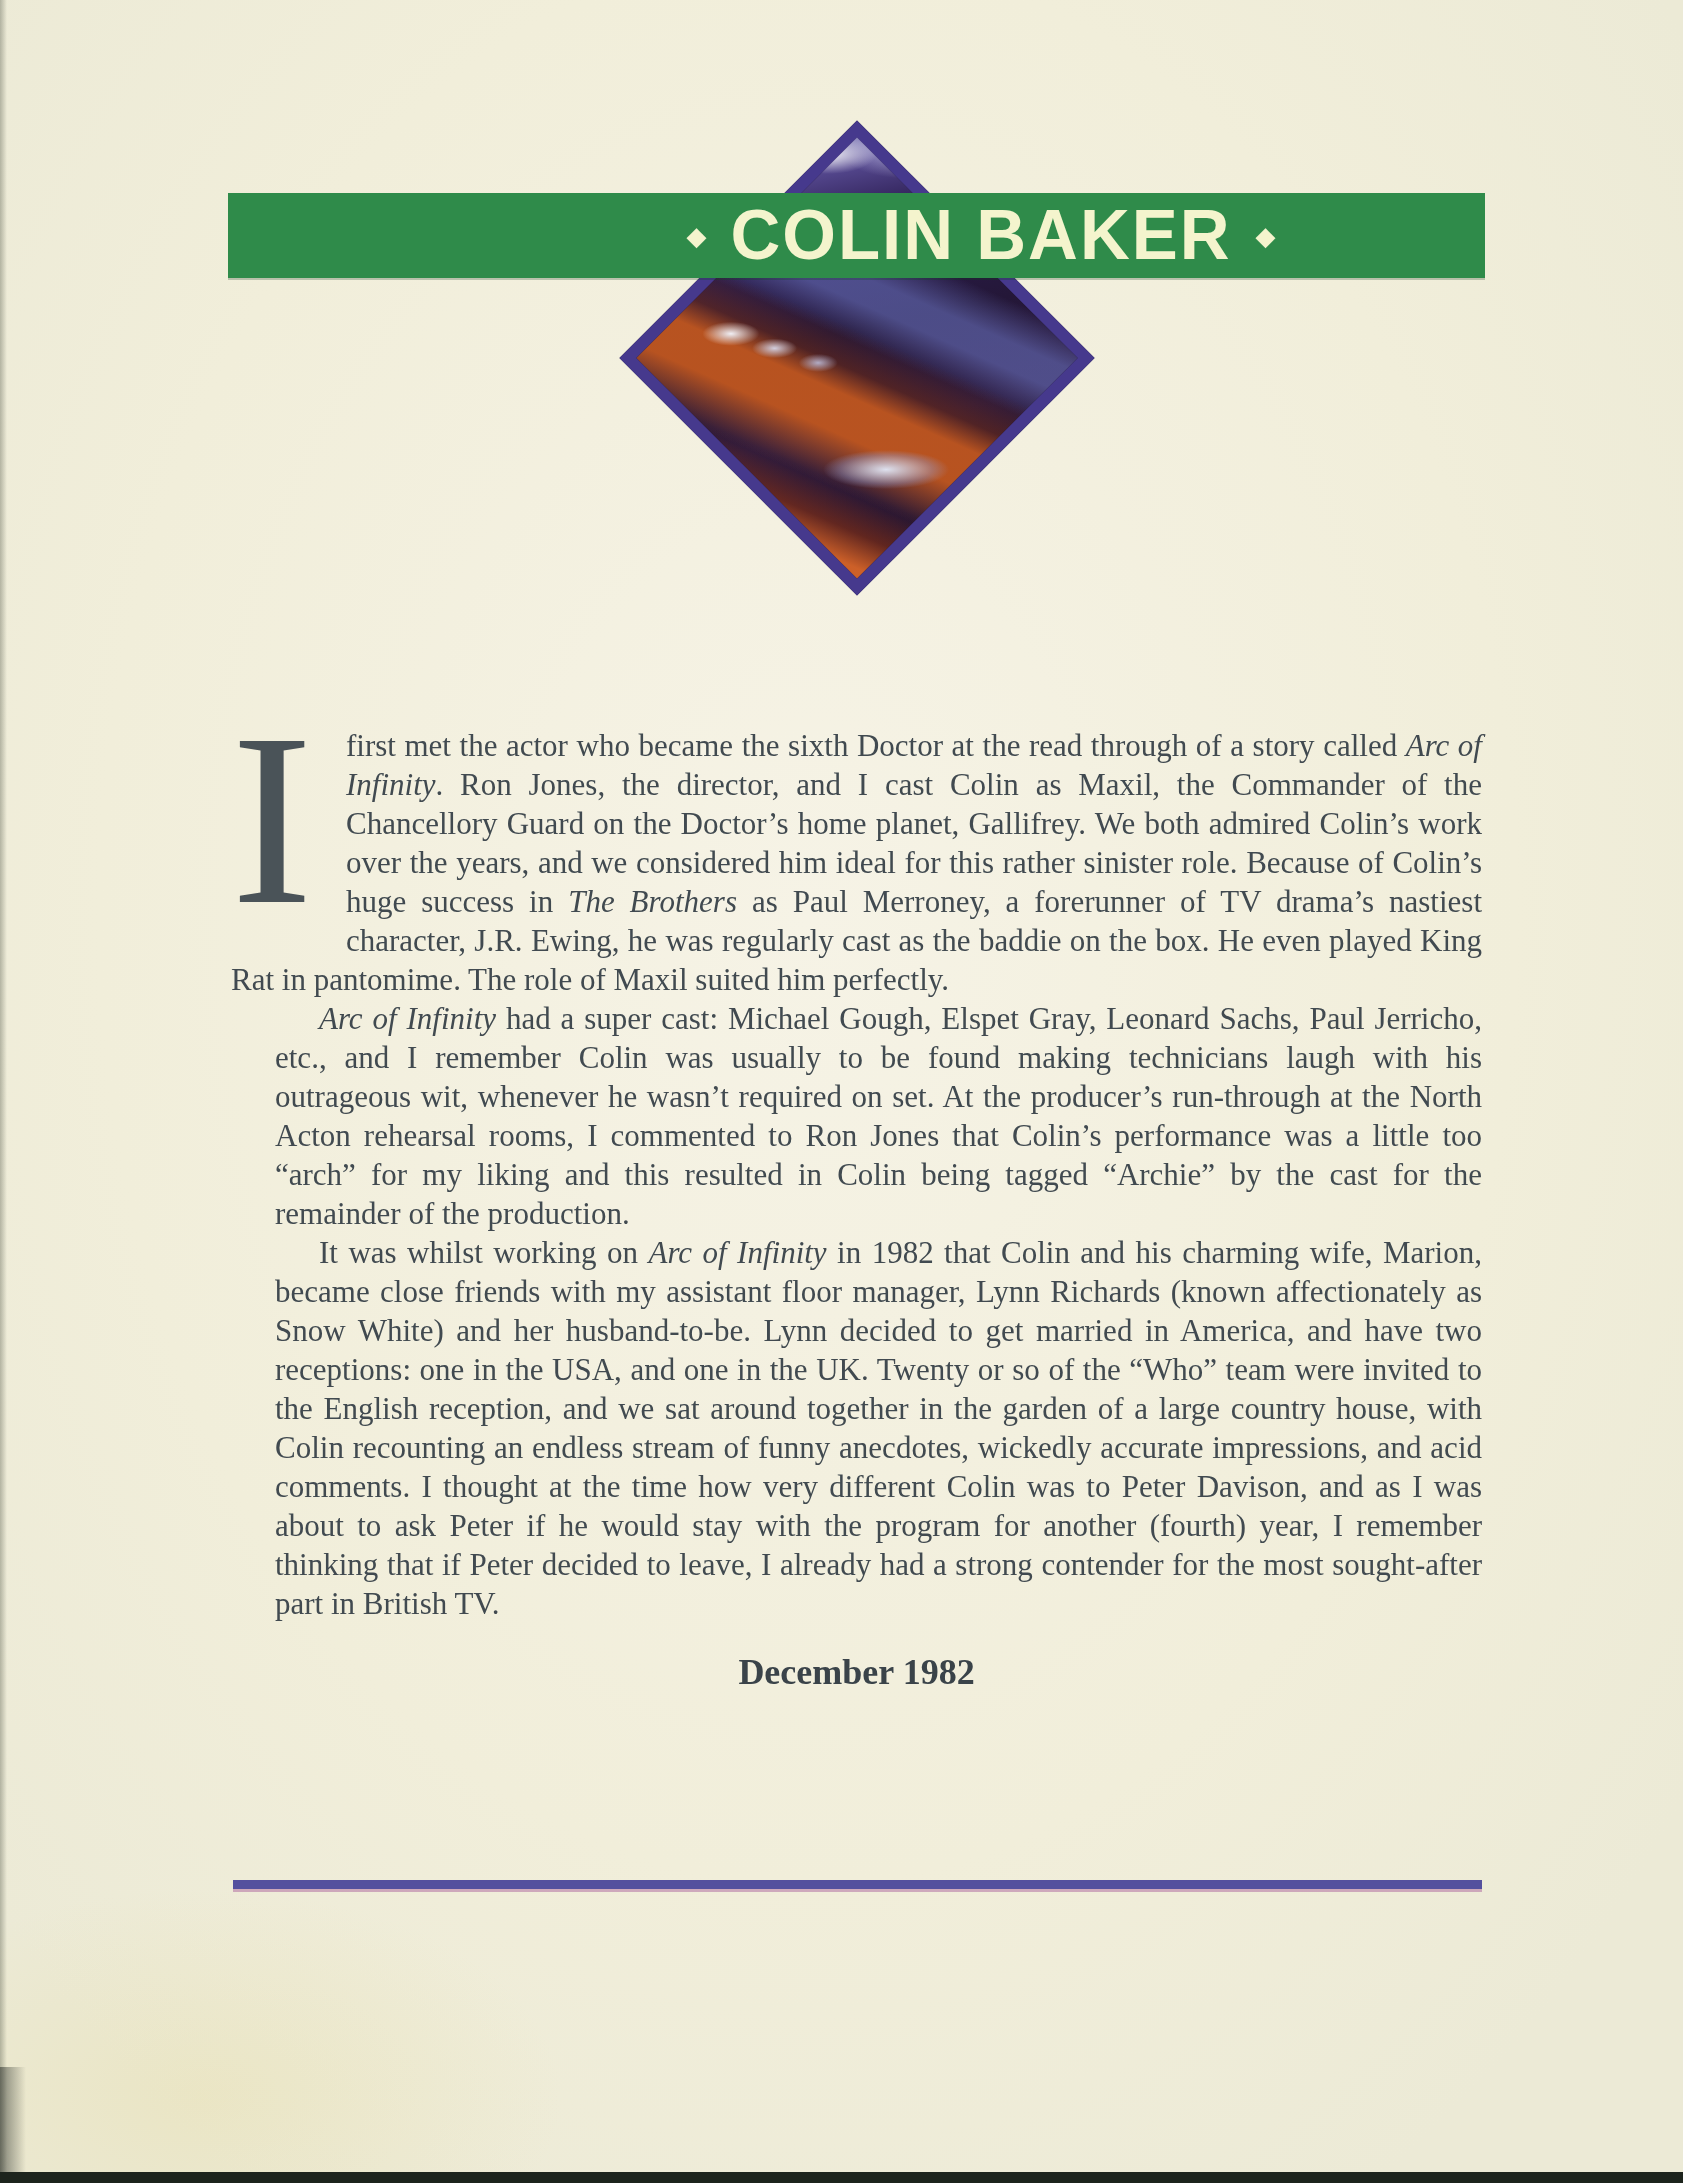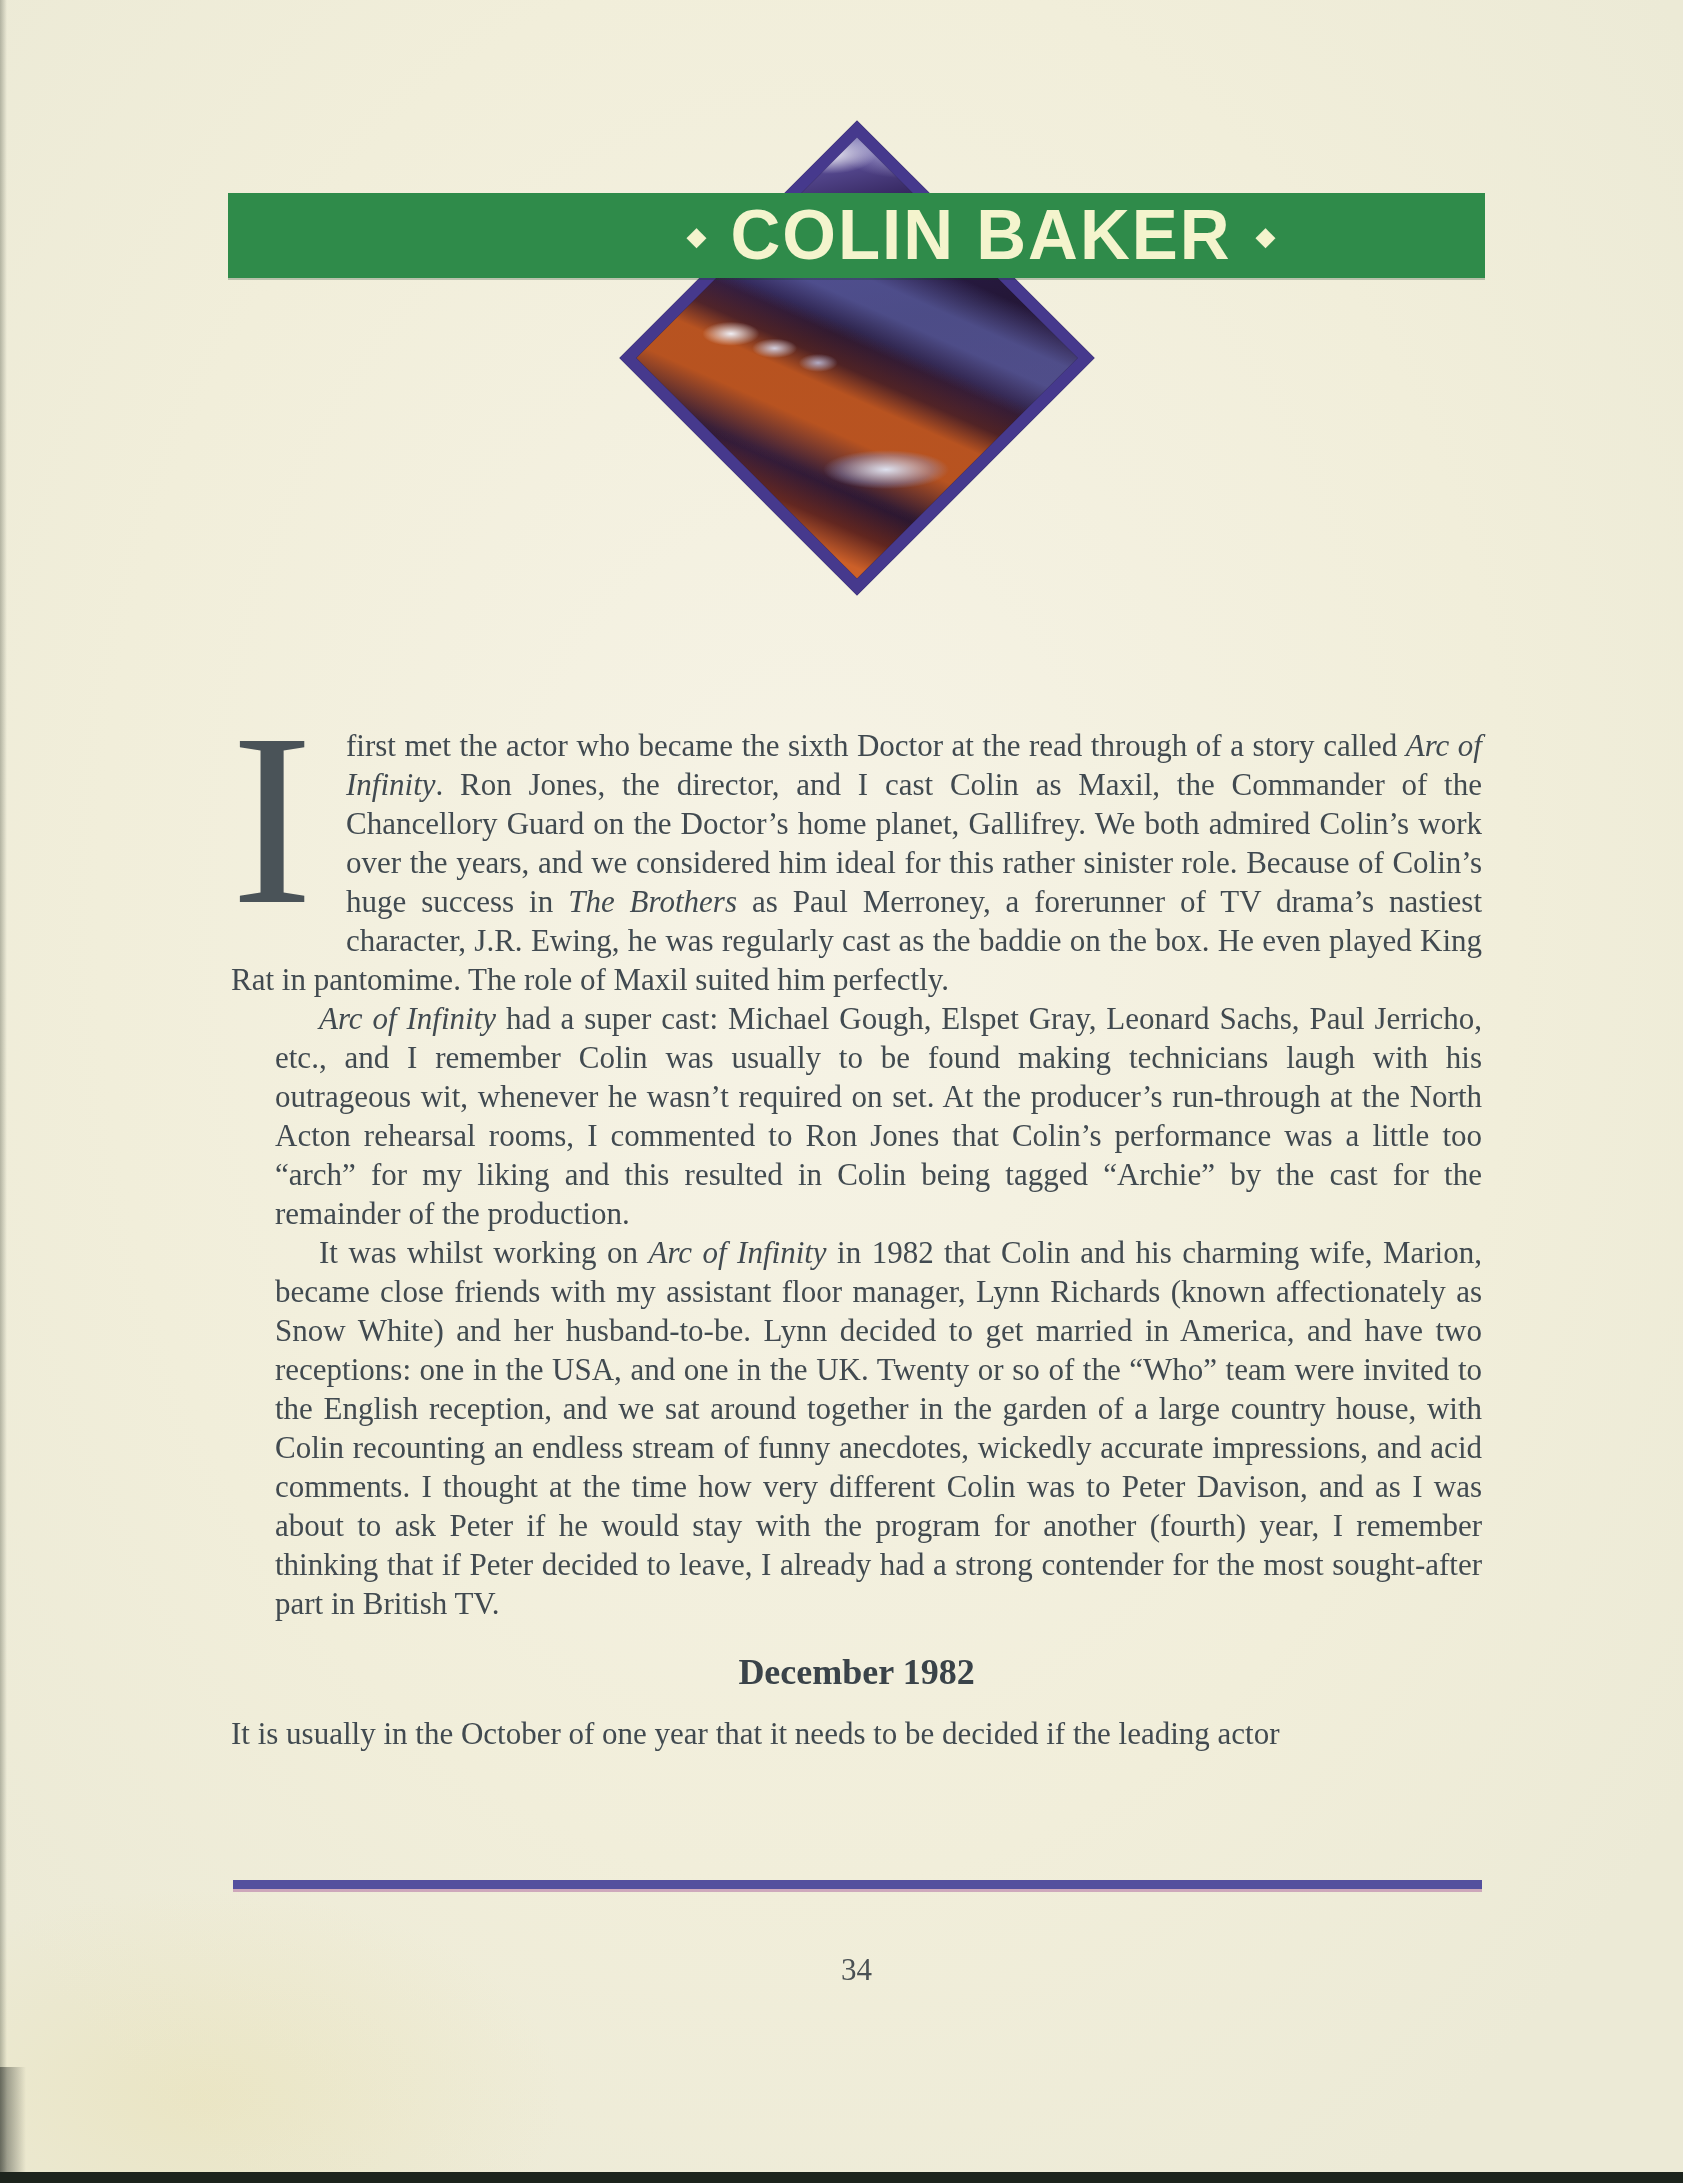--- a/index.html
+++ b/index.html
@@ -82,23 +82,21 @@
   </div>
 
 
   <div class="body">
     <p class="para">
       <span class="dropcap">I</span><span><span>first met the actor who became the sixth Doctor at the read through of a story called </span><i>Arc of Infinity</i><span>. Ron Jones, the director, and I cast Colin as Maxil, the Commander of the Chancellory Guard on the Doctor’s home planet, Gallifrey. We both admired Colin’s work over the years, and we considered him ideal for this rather sinister role. Because of Colin’s huge success in </span><i>The Brothers</i><span> as Paul Merroney, a forerunner of TV drama’s nastiest character, J.R. Ewing, he was regularly cast as the baddie on the box. He even played King Rat in pantomime. The role of Maxil suited him perfectly.</span></span>
     </p>
     <p class="para indent"><i>Arc of Infinity</i><span> had a super cast: Michael Gough, Elspet Gray, Leonard Sachs, Paul Jerricho, etc., and I remember Colin was usually to be found making technicians laugh with his outrageous wit, whenever he wasn’t required on set. At the producer’s run-through at the North Acton rehearsal rooms, I commented to Ron Jones that Colin’s performance was a little too “arch” for my liking and this resulted in Colin being tagged “Archie” by the cast for the remainder of the production.</span></p>
     <p class="para indent"><span>It was whilst working on </span><i>Arc of Infinity</i><span> in 1982 that Colin and his charming wife, Marion, became close friends with my assistant floor manager, Lynn Richards (known affectionately as Snow White) and her husband-to-be. Lynn decided to get married in America, and have two receptions: one in the USA, and one in the UK. Twenty or so of the “Who” team were invited to the English reception, and we sat around together in the garden of a large country house, with Colin recounting an endless stream of funny anecdotes, wickedly accurate impressions, and acid comments. I thought at the time how very different Colin was to Peter Davison, and as I was about to ask Peter if he would stay with the program for another (fourth) year, I remember thinking that if Peter decided to leave, I already had a strong contender for the most sought-after part in British TV.</span></p>
     <div class="h2">December 1982</div>
-    <p class="closing">It is usually in the October of one year that it needs to be decided if the leading actor</p>
   </div>
 
   <div class="rule"></div>
-  <div class="pageno">34</div>
 
   <div class="edge-left"></div>
   <div class="edge-corner"></div>
   <div class="edge-bottom"></div>
 </div>
 
 
 </body></html>

